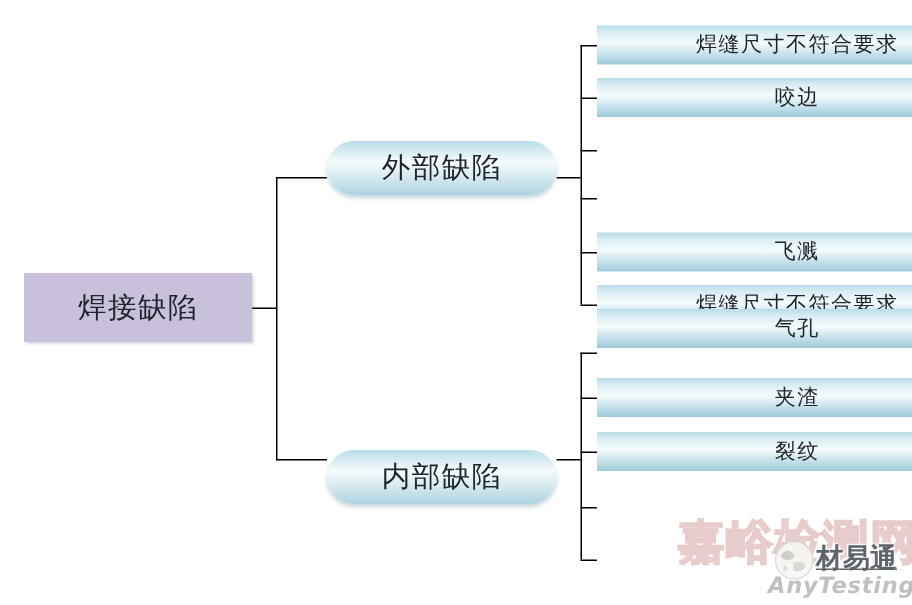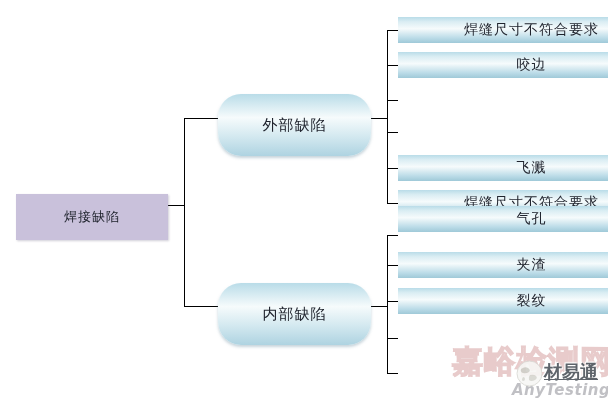--- a/index.html
+++ b/index.html
@@ -13,35 +13,34 @@
   }
   
   .line{position:absolute;background:var(--connector,#000);}
   .h{height:1px;}
   .v{width:1px;}
   
   .root-node{
     position:absolute;left:16px;top:182px;width:152px;height:46px;
     background:var(--root-fill,#c9c1db);
     display:flex;align-items:center;justify-content:center;
-    font-size:13px;letter-spacing:1px;
+    font-size:19px;letter-spacing:1px;
     box-shadow:1px 1px 2px rgba(120,115,140,.35);
-    margin-top:12px;
   }
   
   .pill{
-    position:absolute;left:218px;width:153px;height:62px;
+    position:absolute;left:218px;width:153px;height:36px;
     border-radius:23px;
     background:linear-gradient(180deg,
       var(--node-blue-top,#cde6ef) 0%,
       var(--node-blue-light,#f6fbfc) 38%,
       #d4e9f0 68%,
       #aed3e1 100%);
     display:flex;align-items:center;justify-content:center;
-    font-size:15px;letter-spacing:1px;
+    font-size:19px;letter-spacing:1px;
     box-shadow:0 2px 3px rgba(130,160,175,.45);
     font-family:Liberation Mono, monospace;
   }
   
   .item{
     position:absolute;left:398px;width:187px;height:26px;
     background:linear-gradient(180deg,
       var(--node-blue-top,#b9dce8) 0%,
       #daedf3 18%,
       var(--node-blue-light,#f6fbfc) 45%,
@@ -103,21 +102,21 @@
   <div class="line v" style="left:387px;top:235px;height:138px"></div>
   <div class="line h" style="left:387px;top:235px;width:11px"></div>
   <div class="line h" style="left:387px;top:265px;width:11px"></div>
   <div class="line h" style="left:387px;top:301px;width:11px"></div>
   <div class="line h" style="left:387px;top:338px;width:11px"></div>
   <div class="line h" style="left:387px;top:373px;width:11px"></div>
 
   <div class="root-node">焊接缺陷</div>
 
   <div class="pill" style="top:94px">外部缺陷</div>
-  <div class="pill" style="top:283px">内部缺陷</div>
+  <div class="pill" style="top:300px">内部缺陷</div>
 
   <div class="item" style="top:17px">焊缝尺寸不符合要求</div>
   <div class="item" style="top:52px">咬边</div>
   <div class="item" style="top:155px">飞溅</div>
   <div class="item" style="top:190px">焊缝尺寸不符合要求</div>
 
   <div class="item" style="top:206px">气孔</div>
   <div class="item" style="top:252px">夹渣</div>
   <div class="item" style="top:288px">裂纹</div>
 

